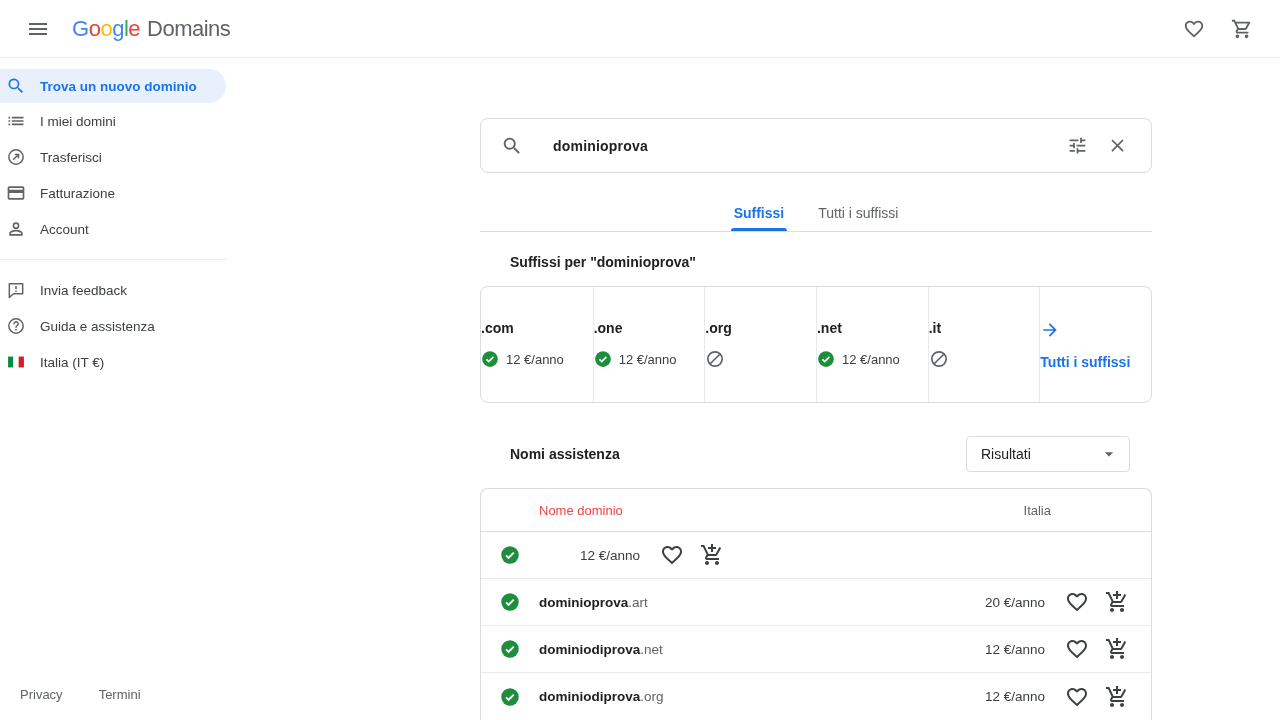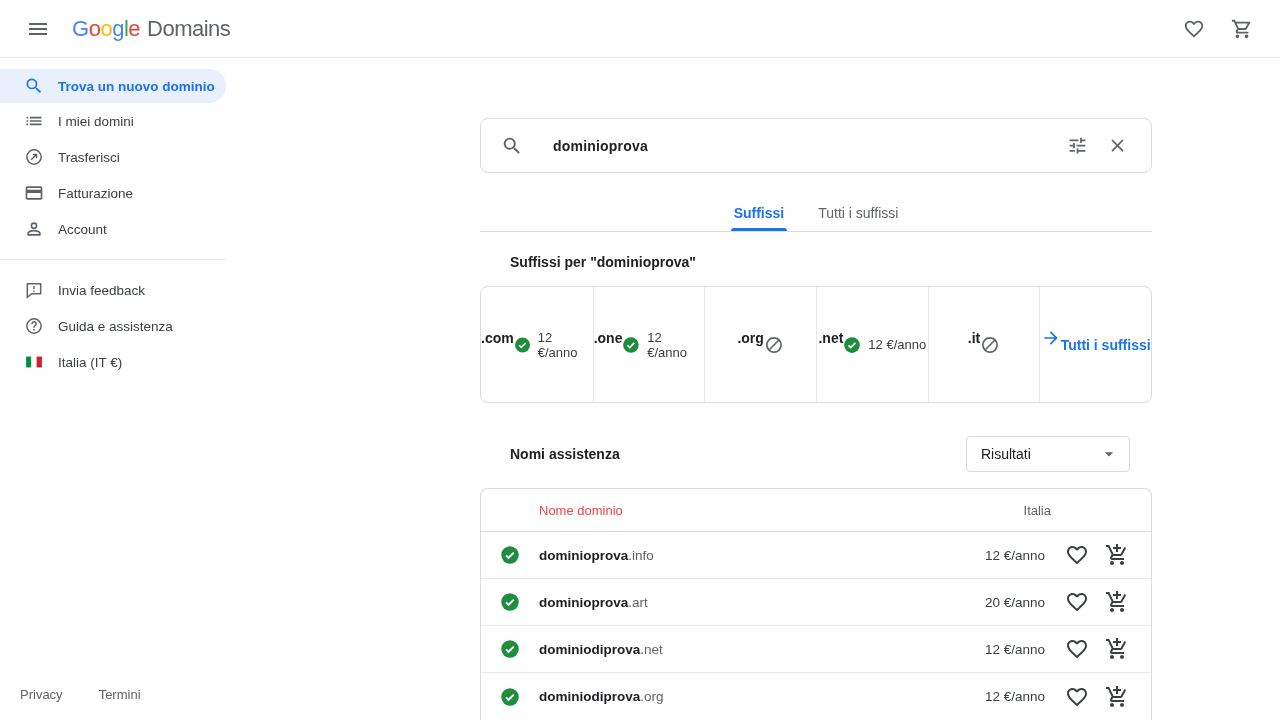--- a/index.html
+++ b/index.html
@@ -15,21 +15,21 @@
   .icon-btn { background:none; border:none; cursor:pointer; color:#5f6368;
     width:40px; height:40px; display:flex; align-items:center; justify-content:center; }
   .logo { display:flex; align-items:baseline; margin-left:14px; font-size:22px; letter-spacing:-0.5px; }
   .logo .lt { font-weight:400; }
   .logo .product { color:#5f6368; margin-left:7px; font-weight:400; }
   .topbar-right { margin-left:auto; display:flex; align-items:center; gap:8px; }
 
   
   .sidebar { position:absolute; left:0; top:58px; width:226px; bottom:0; background:#fff; padding-top:11px; }
   .nav-item { height:36px; display:flex; align-items:center; cursor:pointer;
-    padding-left:24px; color:#3c4043; font-size:13.5px; }
+    padding-left:6px; color:#3c4043; font-size:13.5px; }
   .nav-item .nav-ic { width:20px; height:20px; color:#5f6368; margin-right:14px; flex:0 0 20px; }
   .nav-item.selected { background:#e8f0fe; border-radius:0 17px 17px 0; height:34px;
     color:#1a73e8; font-weight:700; }
   .nav-item.selected .nav-ic { color:#1a73e8; }
   .side-divider { height:1px; background:#e8eaed; margin:12px 0; }
   .sidebar-footer { position:absolute; left:20px; bottom:18px; display:flex; gap:36px; }
   .sidebar-footer a { font-size:13px; color:#5f6368; text-decoration:none; cursor:pointer; }
 
   
   .main { position:absolute; left:480px; top:58px; width:672px; }
@@ -47,21 +47,21 @@
     font-size:14px; color:#5f6368; font-weight:400; cursor:pointer; }
   .tab.active { color:#1a73e8; font-weight:700; }
   .tab.active::after { content:""; position:absolute; left:14px; right:14px; bottom:0;
     height:3px; background:#1a73e8; border-radius:3px 3px 0 0; }
 
   .section-heading { margin-top:22px; padding-left:30px; font-size:14px; font-weight:700; color:#202124; }
 
   
   .suffix-strip { margin-top:16px; height:117px; border:1px solid #dadce0; border-radius:8px;
     display:grid; grid-template-columns:repeat(6,1fr); overflow:hidden; }
-  .suffix-cell { display:flex; align-items:center; justify-content:center;
+  .suffix-cell { display:flex; flex-direction:column; align-items:flex-start; justify-content:center;
     border-left:1px solid #e8eaed; cursor:pointer; }
   .suffix-cell:first-child { border-left:none; }
   .suffix-tld { font-size:14px; font-weight:700; color:#202124; margin-bottom:13px; }
   .suffix-status { display:flex; align-items:center; gap:7px; height:20px; }
   .suffix-price { font-size:13px; color:#3c4043; }
   .badge-check { width:18px; height:18px; }
   .badge-block { width:20px; height:20px; color:#5f6368; }
   .all-suffix-cell .arrow { width:20px; height:20px; color:#1a73e8; margin-bottom:14px; }
   .all-suffix-label { font-size:14px; font-weight:700; color:#1a73e8; }
 
@@ -345,21 +345,20 @@
   <div class="results">
     <div class="thead">
       <span class="th-name">Nome dominio</span>
       <span class="th-price">Italia</span>
     </div>
 
     <div class="trow">
       <svg class="ic row-check">
           <use href="#i-check-circle"></use>
         </svg>
-      <span class="row-name"><span class="base">dominioprova</span><span class="tld">.info</span></span>
       <span class="row-price">12 €/anno</span>
       <button class="row-act">
           <svg class="ic" width="24" height="24">
             <use href="#i-heart"></use>
           </svg>
         </button>
       <button class="row-act">
           <svg class="ic" width="24" height="24">
             <use href="#i-cart-add"></use>
           </svg>

